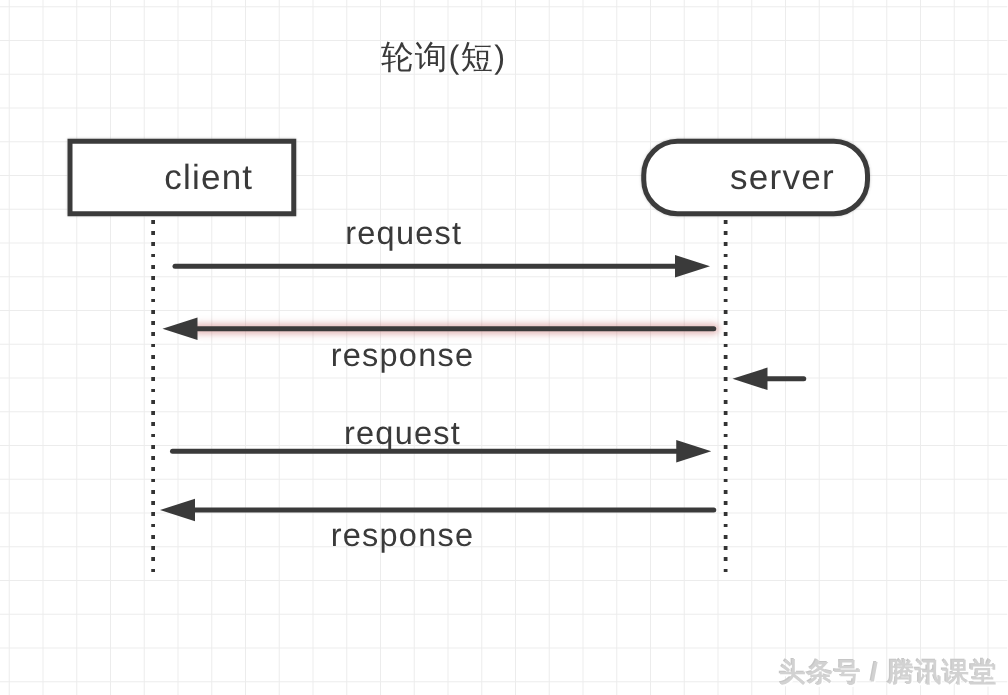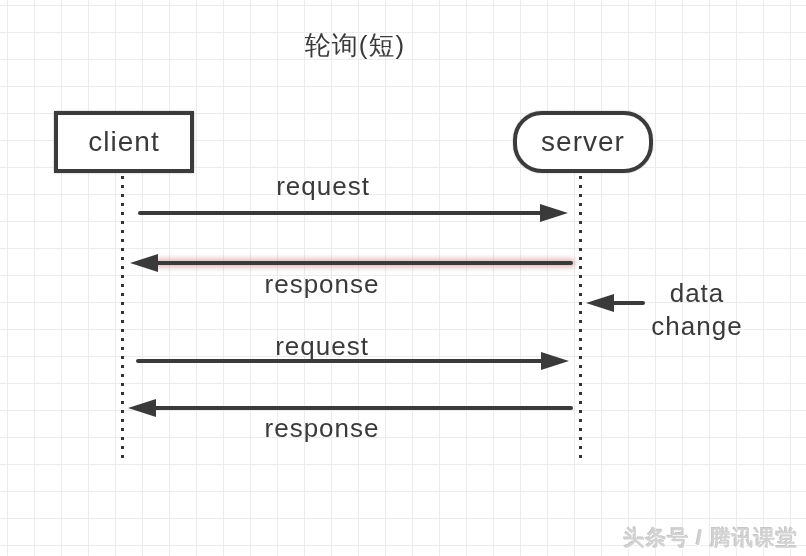--- a/index.html
+++ b/index.html
@@ -27,20 +27,21 @@
   }
 
   .actor-box{
     width:132px;height:54px;
     background:#fff;
     border:4px solid #3b3b3b;
     box-shadow:0 0 2px rgba(60,60,60,.35);
     display:flex;align-items:center;justify-content:center;
     font-size:28px;
     letter-spacing:1px;
+    padding-left:43px;
   }
   #client-box{left:54px;top:111px;}
   #server-box{left:513px;top:111px;border-radius:29px;}
 
   .lifeline{
     width:3px;
     background-image:repeating-linear-gradient(to bottom,#333 0px,#333 3px,transparent 3px,transparent 9px);
   }
   #client-lifeline{left:121px;top:176px;height:282px;}
   #server-lifeline{left:579px;top:176px;height:282px;}
@@ -108,24 +109,20 @@
   <div class="abs msg-label" style="left:323px;top:171px;">request</div>
   <div class="abs msg-line" style="left:138px;top:211px;width:407px;"></div>
   <div class="abs head head-right" style="left:540px;top:204px;"></div>
 
   <div class="abs msg-line glow" style="left:156px;top:261px;width:417px;"></div>
   <div class="abs head head-left" style="left:130px;top:254px;"></div>
   <div class="abs msg-label" style="left:322px;top:269px;">response</div>
 
   <div class="abs msg-line" style="left:610px;top:301px;width:35px;"></div>
   <div class="abs head head-left" style="left:586px;top:294px;"></div>
-  <div class="abs annotation" style="left:697px;top:277px;">
-    <div>data</div>
-    <div>change</div>
-  </div>
 
   <div class="abs msg-label" style="left:322px;top:331px;">request</div>
   <div class="abs msg-line" style="left:136px;top:359px;width:407px;"></div>
   <div class="abs head head-right" style="left:541px;top:352px;"></div>
 
   <div class="abs msg-line" style="left:154px;top:406px;width:419px;"></div>
   <div class="abs head head-left" style="left:128px;top:399px;"></div>
   <div class="abs msg-label" style="left:322px;top:413px;">response</div>
 
   <div class="abs watermark">头条号 / 腾讯课堂</div>

